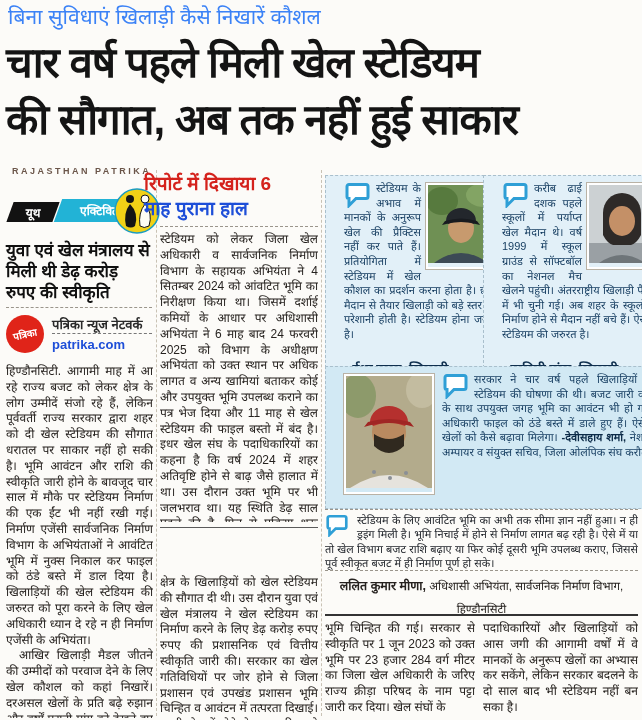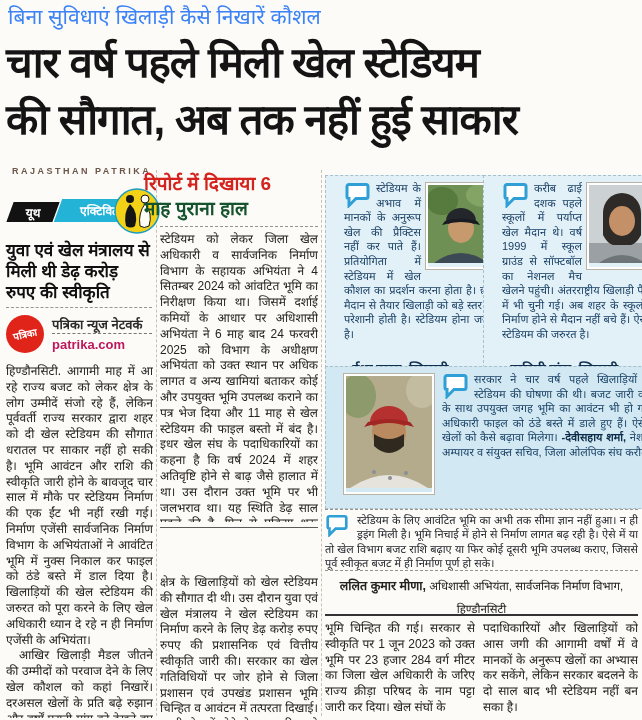--- a/index.html
+++ b/index.html
@@ -24,29 +24,29 @@
   .band-cyan{left:52px;top:11px;width:86px;height:23px;background:#22b3d6;}
   .logo-circle{position:absolute;left:108px;top:0;width:46px;height:46px;}
   .subhead{left:6px;top:240px;width:146px;font-size:17px;line-height:21px;font-weight:700;color:#101010;}
   .dash-h{border-top:1px dashed #9a958b;height:0;}
   .net-dash{left:6px;top:307px;width:146px;}
   .network{left:6px;top:313px;width:148px;height:44px;}
   .net-circle{position:absolute;left:0;top:2px;width:38px;height:38px;border-radius:50%;background:#e02419;display:flex;align-items:center;justify-content:center;}
   .net-circle span{color:#fff;font-size:10px;font-weight:700;transform:rotate(-12deg);}
   .net-name{position:absolute;left:46px;top:2px;font-size:13px;font-weight:700;color:#2a2a2a;white-space:nowrap;}
   .net-rule{position:absolute;left:46px;top:20px;width:100px;border-top:1px dashed #777;}
-  .net-site{position:absolute;left:46px;top:24px;font-size:13px;font-weight:700;color:#be185d;}
+  .net-site{position:absolute;left:46px;top:24px;font-size:13px;font-weight:700;color:#1d4ed8;}
   .bodytext{font-size:12px;line-height:15.8px;text-align:justify;color:#26221f;overflow:hidden;}
   .left-body{left:6px;top:364px;width:147px;height:354px;}
   .left-body p{margin:0;}
   .left-body p+p{text-indent:13px;}
   
   .rep-head{left:144px;top:171px;width:158px;font-size:19px;line-height:25px;font-weight:700;}
   .rep-head .red{color:#d4221c;}
-  .rep-head .blk{color:#14532d;}
+  .rep-head .blk{color:#1d4ed8;}
   .rep-dash{left:160px;top:226px;width:158px;}
   .mid-body1{left:160px;top:232px;width:158px;height:290px;}
   .mid-rule{left:160px;top:527px;width:158px;border-top:1px solid #5a5a5a;height:0;}
   .mid-body2{left:160px;top:534px;width:158px;height:180px;margin-top:41px;}
   
   .qcard{background:#e2f0f8;border:1px dashed #a9bfcc;padding:5px 18px;font-size:11px;line-height:14.6px;text-align:justify;color:#123a5e;overflow:hidden;}
   .qcard .attr{font-weight:700;font-size:14px;color:#0e2f4e;text-align:left;margin-top:20px;}
   .card1{left:325px;top:175px;width:152px;height:186px;}
   .card2{left:483px;top:175px;width:155px;height:186px;}
   .card3{left:325px;top:366px;width:313px;height:131px;background:#d2e9f4;}

